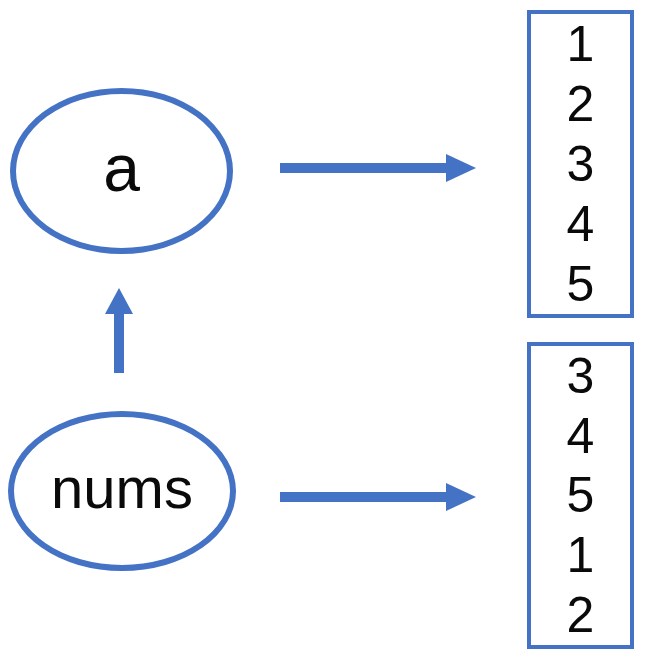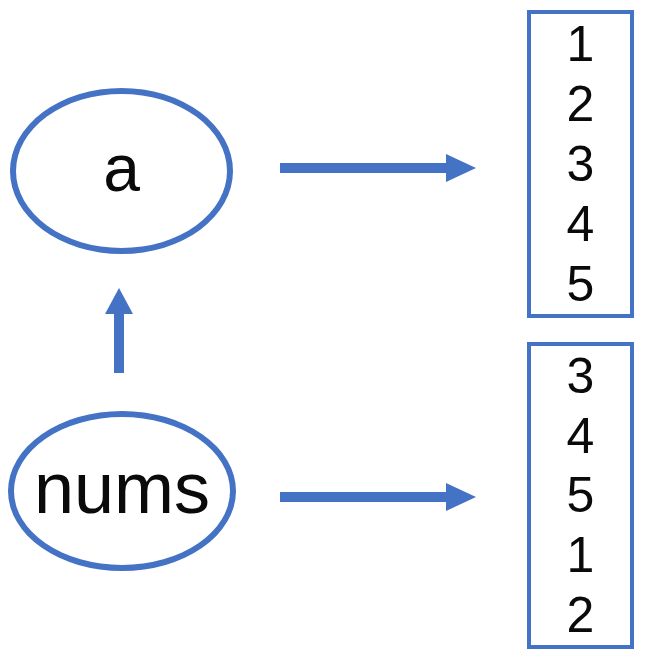--- a/index.html
+++ b/index.html
@@ -36,21 +36,21 @@
     top: 411px;
     width: 228px;
     height: 160px;
   }
   .node-label {
     color: #0a0a0a;
     line-height: 1;
     padding-bottom: 6px;
   }
   .node-a .node-label { font-size: 66px; }
-  .node-nums .node-label { font-size: 72px; }
+  .node-nums .node-label { font-size: 58px; }
   .list-box {
     position: absolute;
     border: 4px solid #4472C4;
     background: #ffffff;
     display: flex;
     flex-direction: column;
     justify-content: space-around;
     align-items: center;
   }
   .list-a {

